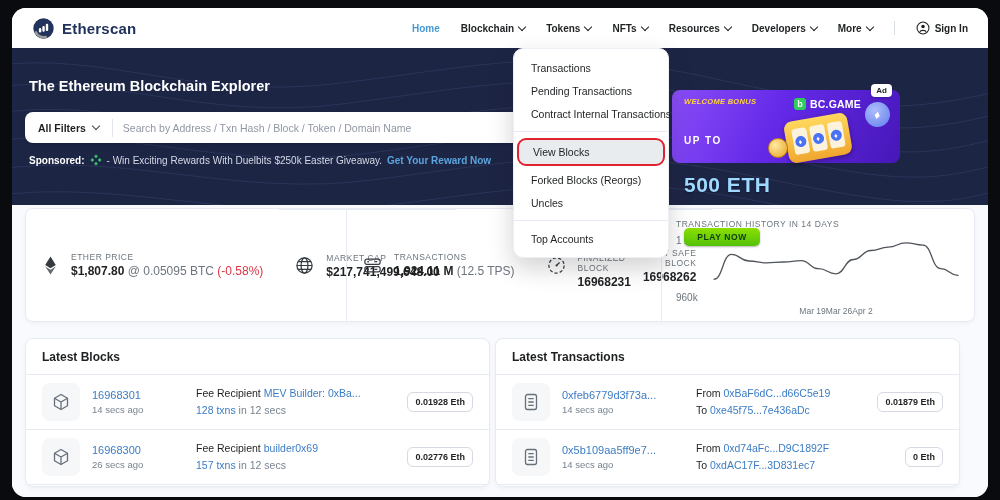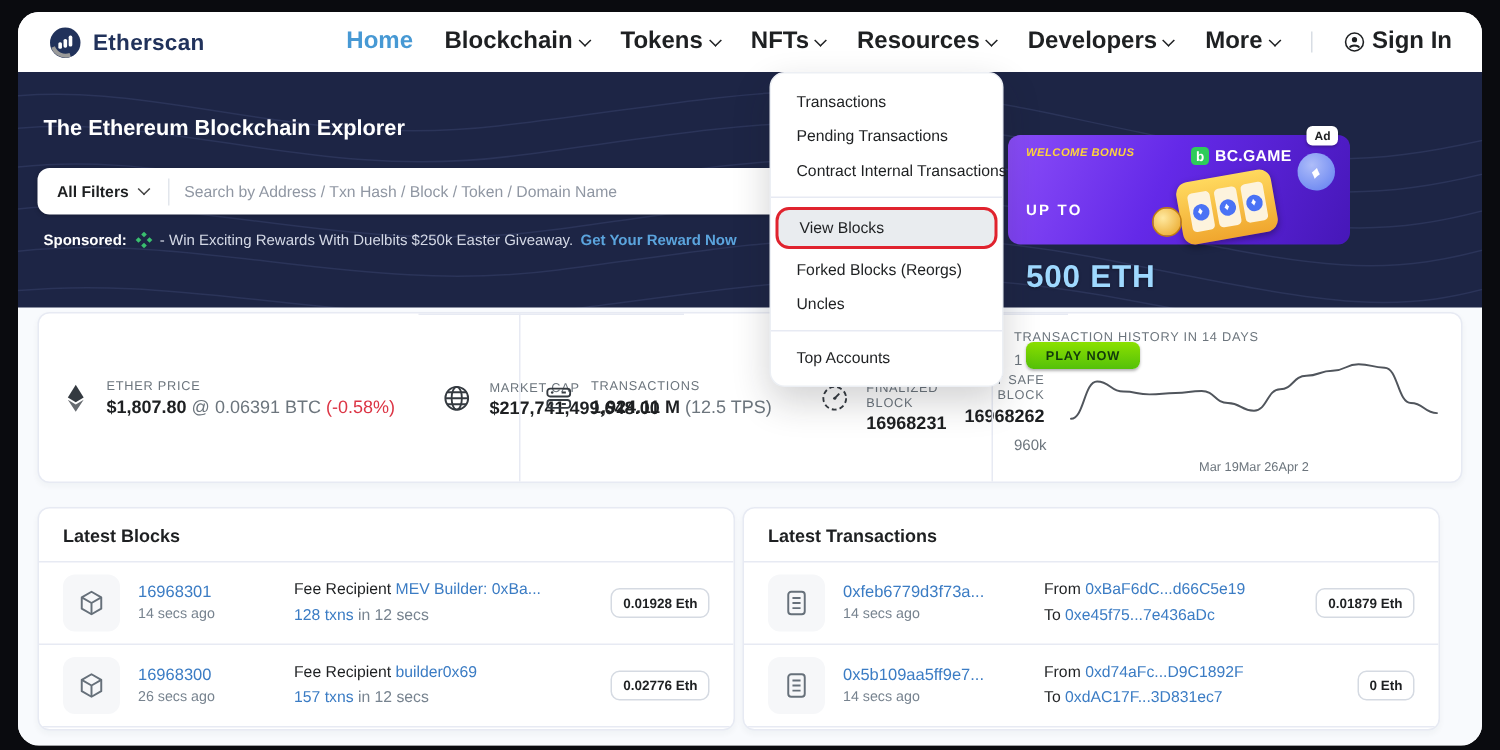--- a/index.html
+++ b/index.html
@@ -6,21 +6,21 @@
   html,body { width:1000px; height:500px; }
   body { background:#0a0b0f; font-family:"Liberation Sans","DejaVu Sans",sans-serif; -webkit-font-smoothing:antialiased; }
 
   .screen { position:relative; width:1000px; height:500px; overflow:hidden; background:#0a0b0f; }
   .page   { position:absolute; left:12px; right:12px; top:8px; bottom:3px; background:#fff; border-radius:14px; overflow:hidden; }
 
   
   .nav { height:40px; display:flex; align-items:center; padding:0 20px; background:#fff; position:relative; z-index:10; }
   .brand { display:flex; align-items:center; gap:7px; cursor:pointer; }
   .brand-text { font-size:15px; font-weight:600; color:#21325b; letter-spacing:.2px; }
-  .menu { margin-left:auto; display:flex; align-items:center; gap:21px; font-size:16px; font-weight:600; color:#1e2022; }
+  .menu { margin-left:auto; display:flex; align-items:center; gap:21px; font-size:10px; font-weight:600; color:#1e2022; }
   .menu-link { display:flex; align-items:center; gap:5px; cursor:pointer; white-space:nowrap; }
   .menu-link.active { color:#4799d4; }
   .chev { width:6px; height:6px; border-right:1.6px solid currentColor; border-bottom:1.6px solid currentColor; transform:rotate(45deg); margin-top:-3px; }
   .menu-sep { width:1px; height:14px; background:#d8dde4; }
   .signin { display:flex; align-items:center; gap:5px; cursor:pointer; }
 
   
   .hero { position:relative; height:158px; background:#1d2545; overflow:hidden; }
   .hero-pattern { position:absolute; inset:0; pointer-events:none; }
   .hero-title { position:absolute; left:17px; top:30px; font-size:14.5px; font-weight:700; color:#fff; z-index:2; }
@@ -227,21 +227,21 @@
             <span class="stat-icon">
               <svg width="17" height="19" viewBox="0 0 16 18">
                 <path d="M8 0.5 L13 8.6 8 11.6 3 8.6 Z" fill="#343a40"></path>
                 <path d="M8 13 L13 10 8 17.5 3 10 Z" fill="#343a40" opacity=".75"></path>
               </svg>
             </span>
             <div>
               <div class="stat-label">ETHER PRICE</div>
               <div class="stat-value">
                 <span>$1,807.80</span>
-                <span class="muted">@ 0.06391 BTC</span>
+                <span class="muted">@ 0.05095 BTC</span>
                 <span class="neg">(-0.58%)</span>
               </div>
             </div>
           </div>
           <div class="stat-half">
             <span class="stat-icon">
               <svg width="19" height="19" viewBox="0 0 20 20" fill="none" stroke="#343a40" stroke-width="1.3">
                 <circle cx="10" cy="10" r="8"></circle>
                 <ellipse cx="10" cy="10" rx="3.6" ry="8"></ellipse>
                 <path d="M2 10h16M3.3 5.8h13.4M3.3 14.2h13.4"></path>

